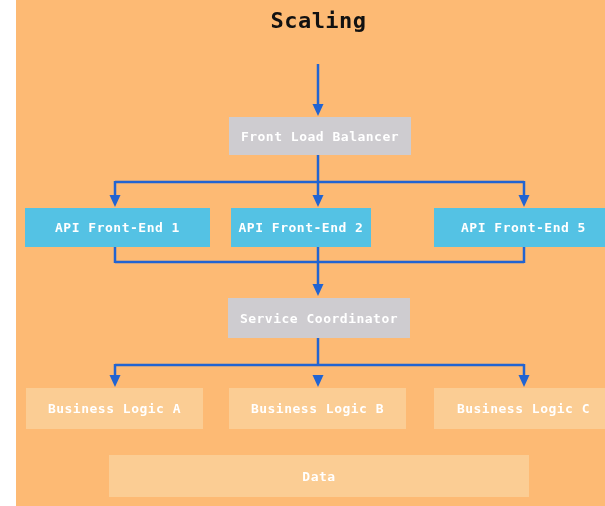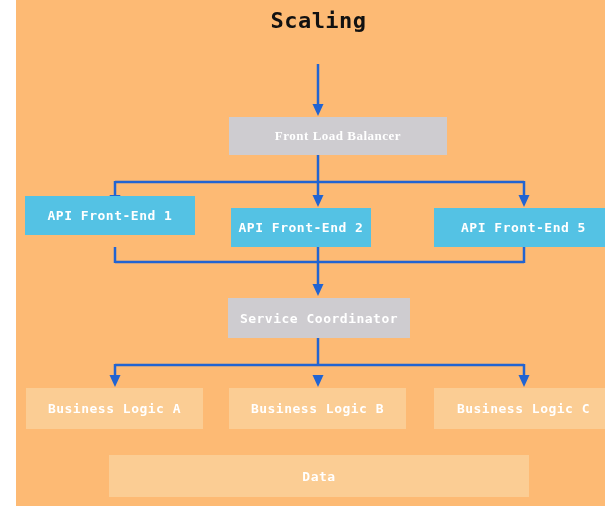--- a/index.html
+++ b/index.html
@@ -95,25 +95,25 @@
       <line class="edge" x1="302" y1="338" x2="302" y2="366"></line>
       <line class="edge" x1="99" y1="365" x2="508" y2="365"></line>
       <line class="edge" x1="99" y1="364" x2="99" y2="376"></line>
       <line class="edge" x1="508" y1="364" x2="508" y2="376"></line>
       <polygon class="arrowhead" points="99,387 93.5,375 104.5,375"></polygon>
       <polygon class="arrowhead" points="302,387 296.5,375 307.5,375"></polygon>
       <polygon class="arrowhead" points="508,387 502.5,375 513.5,375"></polygon>
     </g>
   </svg>
 
-  <div class="node gray" style="left:213px; top:117px; width:218px; height:38px;font-family:Liberation Serif, serif;">
+  <div class="node gray" style="left:213px; top:117px; width:182px; height:38px;">
     <span>Front Load Balancer</span>
   </div>
 
-  <div class="node blue" style="left:9px; top:196px; width:170px; height:39px;">
+  <div class="node blue" style="left:9px; top:208px; width:185px; height:39px;">
     <span>API Front-End 1</span>
   </div>
 
   <div class="node blue" style="left:215px; top:208px; width:140px; height:39px;">
     <span>API Front-End 2</span>
   </div>
 
   <div class="node blue" style="left:418px; top:208px; width:179px; height:39px;">
     <span>API Front-End 5</span>
   </div>

